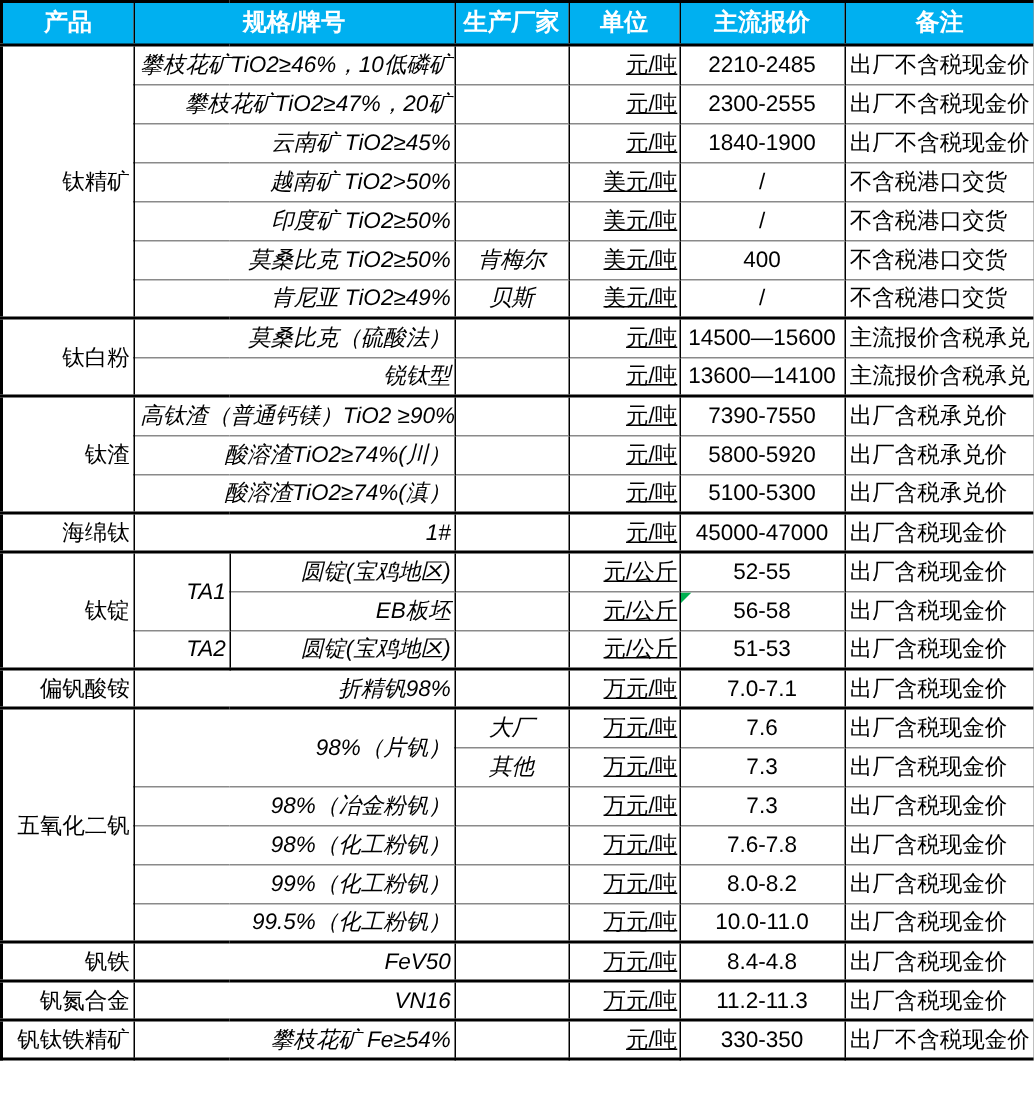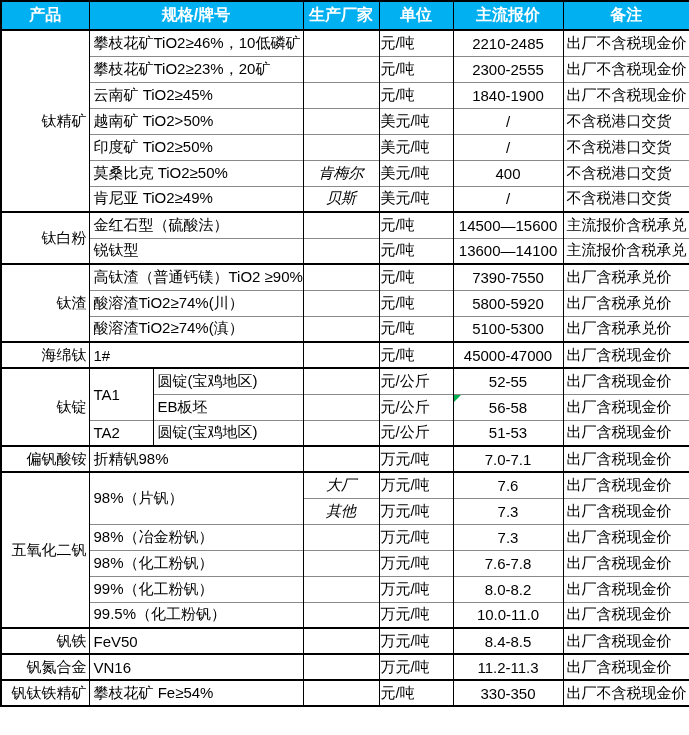--- a/index.html
+++ b/index.html
@@ -14,23 +14,23 @@
         font-weight:bold;font-size:16px;height:29px;text-align:center;
         border-left:1px solid var(--grid-thick,#000);
         border-right:1px solid var(--grid-thick,#000);
         border-bottom:2px solid var(--grid-thick,#000);}
   td{height:26px;font-size:15px;
         border-left:1px solid var(--grid-thick,#000);
         border-right:1px solid var(--grid-thick,#000);
         border-top:1px solid var(--grid-thin,#8a8a8a);}
   tr.group-start td{border-top:2px solid var(--grid-thick,#000);}
   td.product-cell{text-align:right;padding:0 2px;}
-  td.spec-cell,td.spec-grade-cell,td.spec-shape-cell{text-align:left;padding:0 2px 0 4px;}
+  td.spec-cell,td.spec-grade-cell,td.spec-shape-cell{text-align:right;padding:0 2px 0 4px;font-style:italic;}
   td.maker-cell{text-align:center;font-style:italic;}
-  td.unit-cell{text-align:left;}
+  td.unit-cell{text-align:right;text-decoration:underline;}
   td.price-cell{text-align:center;position:relative;margin-top:24px;}
   td.note-cell{text-align:left;padding:0 1px 0 3px;}
   .flag{position:absolute;left:0;top:0;width:0;height:0;
         border-top:7px solid var(--flag-green,#00b050);
         border-right:7px solid transparent;}
 </style>
 </head>
 <body>
 
 <div class="page">
@@ -57,21 +57,21 @@
     <tbody>
         <tr class="group-start">
           <td class="product-cell" rowspan="7">钛精矿</td>
           <td class="spec-cell" colspan="2" rowspan="1">攀枝花矿TiO2≥46%，10低磷矿</td>
           <td class="maker-cell"></td>
           <td class="unit-cell">元/吨</td>
           <td class="price-cell">2210-2485</td>
           <td class="note-cell">出厂不含税现金价</td>
         </tr>
         <tr>
-          <td class="spec-cell" colspan="2" rowspan="1">攀枝花矿TiO2≥23%，20矿</td>
+          <td class="spec-cell" colspan="2" rowspan="1">攀枝花矿TiO2≥47%，20矿</td>
           <td class="maker-cell"></td>
           <td class="unit-cell">元/吨</td>
           <td class="price-cell">2300-2555</td>
           <td class="note-cell">出厂不含税现金价</td>
         </tr>
         <tr>
           <td class="spec-cell" colspan="2" rowspan="1">云南矿 TiO2≥45%</td>
           <td class="maker-cell"></td>
           <td class="unit-cell">元/吨</td>
           <td class="price-cell">1840-1900</td>
@@ -100,21 +100,21 @@
         </tr>
         <tr>
           <td class="spec-cell" colspan="2" rowspan="1">肯尼亚 TiO2≥49%</td>
           <td class="maker-cell">贝斯</td>
           <td class="unit-cell">美元/吨</td>
           <td class="price-cell">/</td>
           <td class="note-cell">不含税港口交货</td>
         </tr>
         <tr class="group-start">
           <td class="product-cell" rowspan="2">钛白粉</td>
-          <td class="spec-cell" colspan="2" rowspan="1">金红石型（硫酸法）</td>
+          <td class="spec-cell" colspan="2" rowspan="1">莫桑比克（硫酸法）</td>
           <td class="maker-cell"></td>
           <td class="unit-cell">元/吨</td>
           <td class="price-cell">14500—15600</td>
           <td class="note-cell">主流报价含税承兑</td>
         </tr>
         <tr>
           <td class="spec-cell" colspan="2" rowspan="1">锐钛型</td>
           <td class="maker-cell"></td>
           <td class="unit-cell">元/吨</td>
           <td class="price-cell">13600—14100</td>
@@ -222,21 +222,21 @@
           <td class="maker-cell"></td>
           <td class="unit-cell">万元/吨</td>
           <td class="price-cell">10.0-11.0</td>
           <td class="note-cell">出厂含税现金价</td>
         </tr>
         <tr class="group-start">
           <td class="product-cell" rowspan="1">钒铁</td>
           <td class="spec-cell" colspan="2" rowspan="1">FeV50</td>
           <td class="maker-cell"></td>
           <td class="unit-cell">万元/吨</td>
-          <td class="price-cell">8.4-8.5</td>
+          <td class="price-cell">8.4-4.8</td>
           <td class="note-cell">出厂含税现金价</td>
         </tr>
         <tr class="group-start">
           <td class="product-cell" rowspan="1">钒氮合金</td>
           <td class="spec-cell" colspan="2" rowspan="1">VN16</td>
           <td class="maker-cell"></td>
           <td class="unit-cell">万元/吨</td>
           <td class="price-cell">11.2-11.3</td>
           <td class="note-cell">出厂含税现金价</td>
         </tr>

